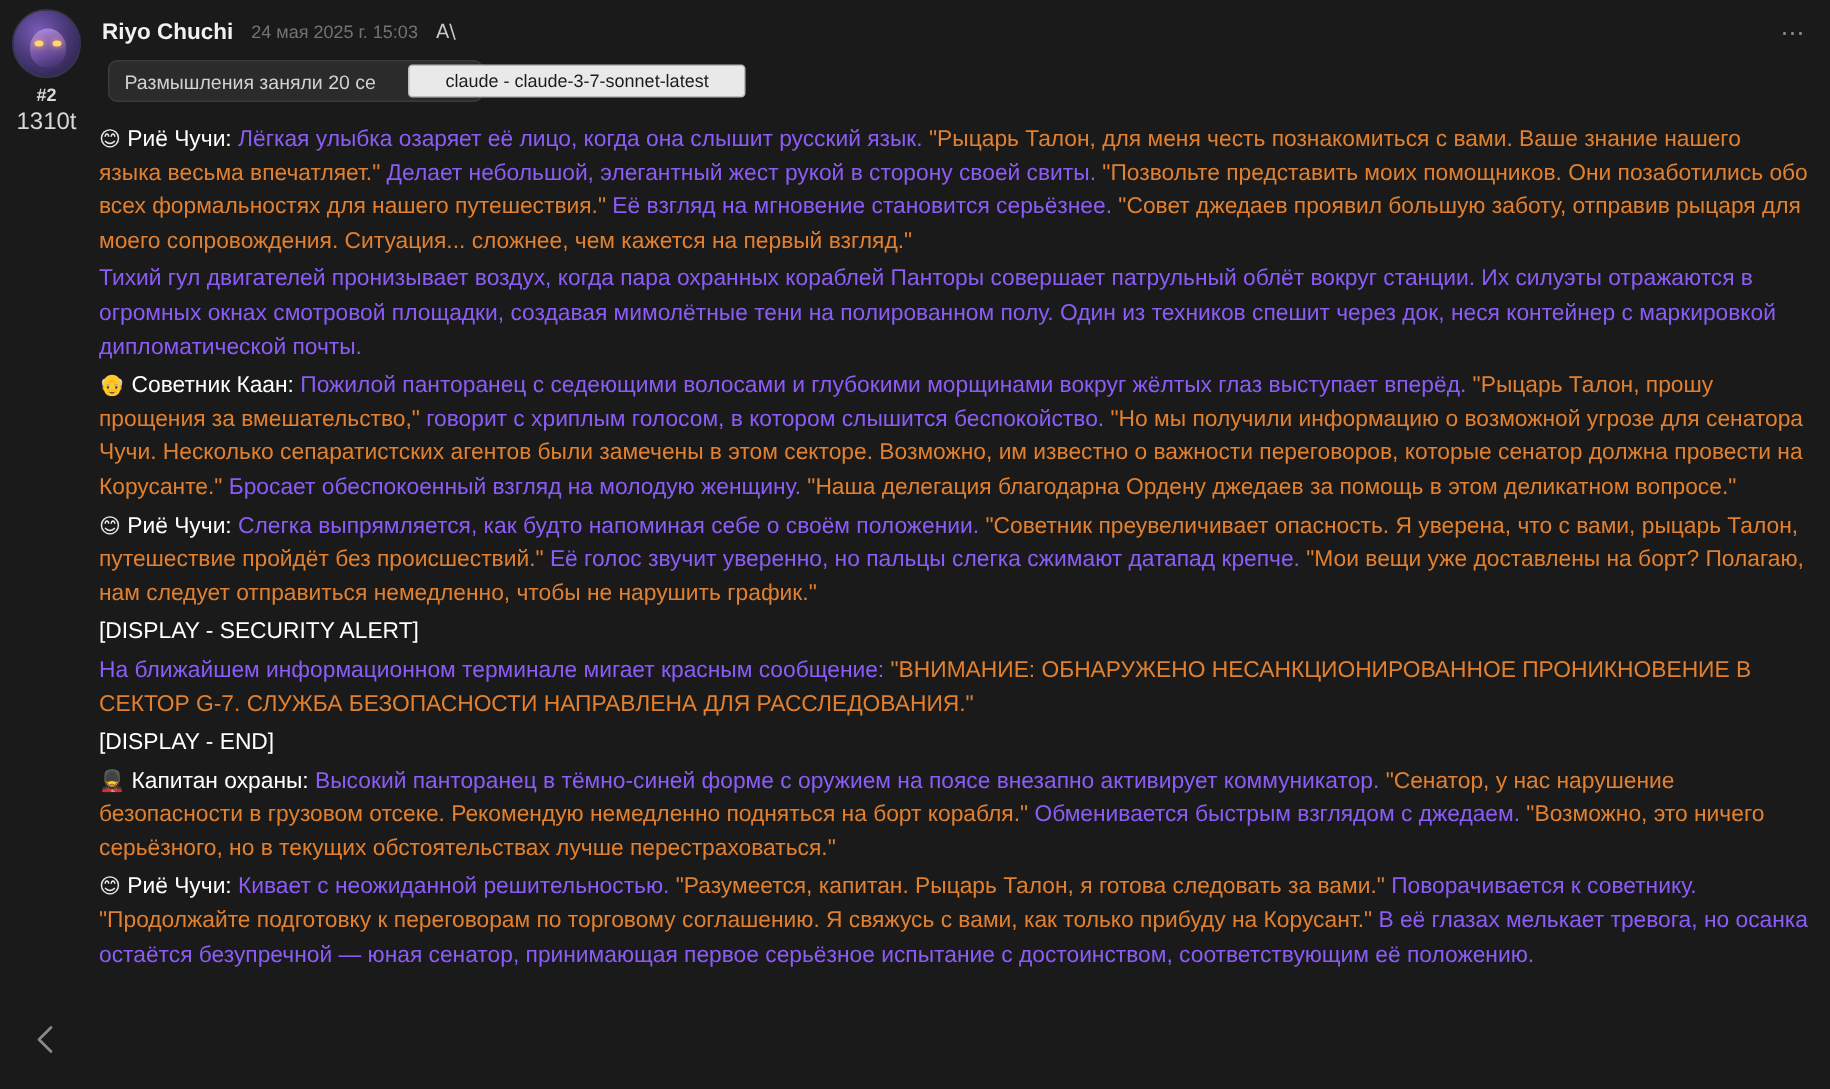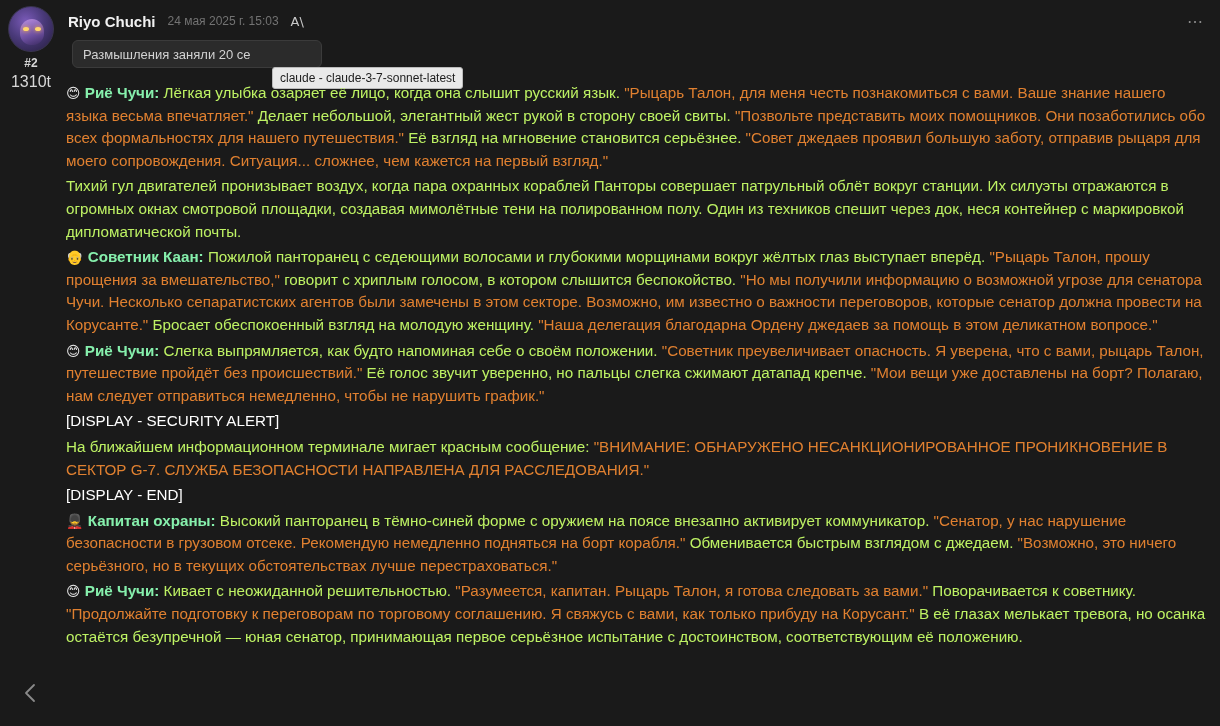--- a/index.html
+++ b/index.html
@@ -122,52 +122,51 @@
     padding: 0 10px;
     font-size: 13px;
     color: #d2d2d2;
   }
   .tooltip {
     position: absolute;
     left: 272px; top: 43px;
     background: #e9e9e9;
     color: #1c1c1c;
     font-size: 12px;
-    padding: 3px 7px;
+    padding: 3px 24px;
     border-radius: 3px;
     white-space: nowrap;
     border: 1px solid #bbb;
-    margin-top: 24px;
   }
 
   
   .body {
     position: absolute;
     left: 66px; top: 82px;
     width: 1140px;
     font-size: 15.2px;
     line-height: 22.6px;
     color: #eaeaea;
   }
   .para {
     margin: 0 0 3px 0;
     text-align: left;
   }
   .emoji {
     font-family: "DejaVu Sans", sans-serif;
     font-size: 14px;
   }
   .speaker {
-    font-weight: bold;
-    color: #86efac;
+    font-weight: normal;
+    color: #ffffff;
   }
   .quote {
     color: #e08030;
   }
-  .plain { color: #bef264; }
+  .plain { color: #8b5cf6; }
   .tag { color: #ffffff; }
 </style>
 </head>
 <body>
 
 <div id="root">
 
   <div class="gutter">
     <div class="avatar">
       <div class="face"></div>

